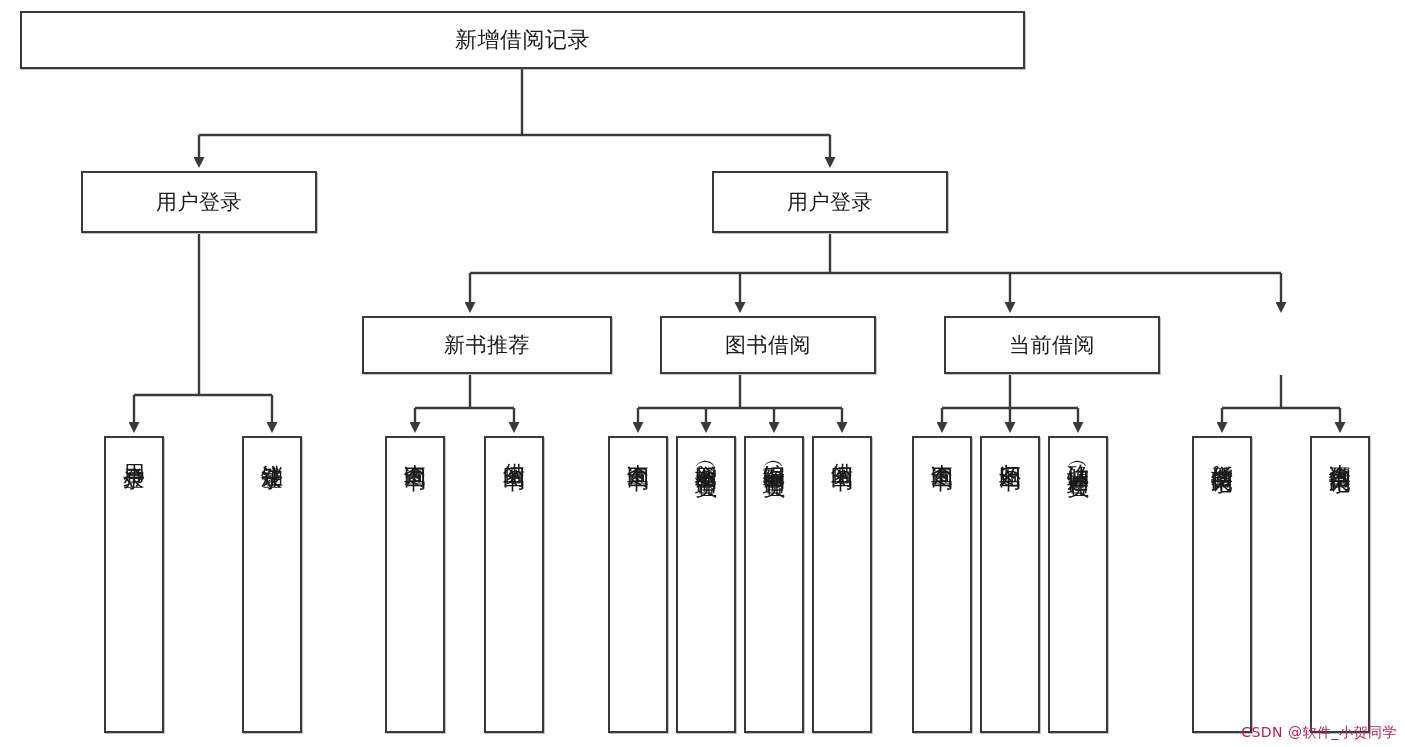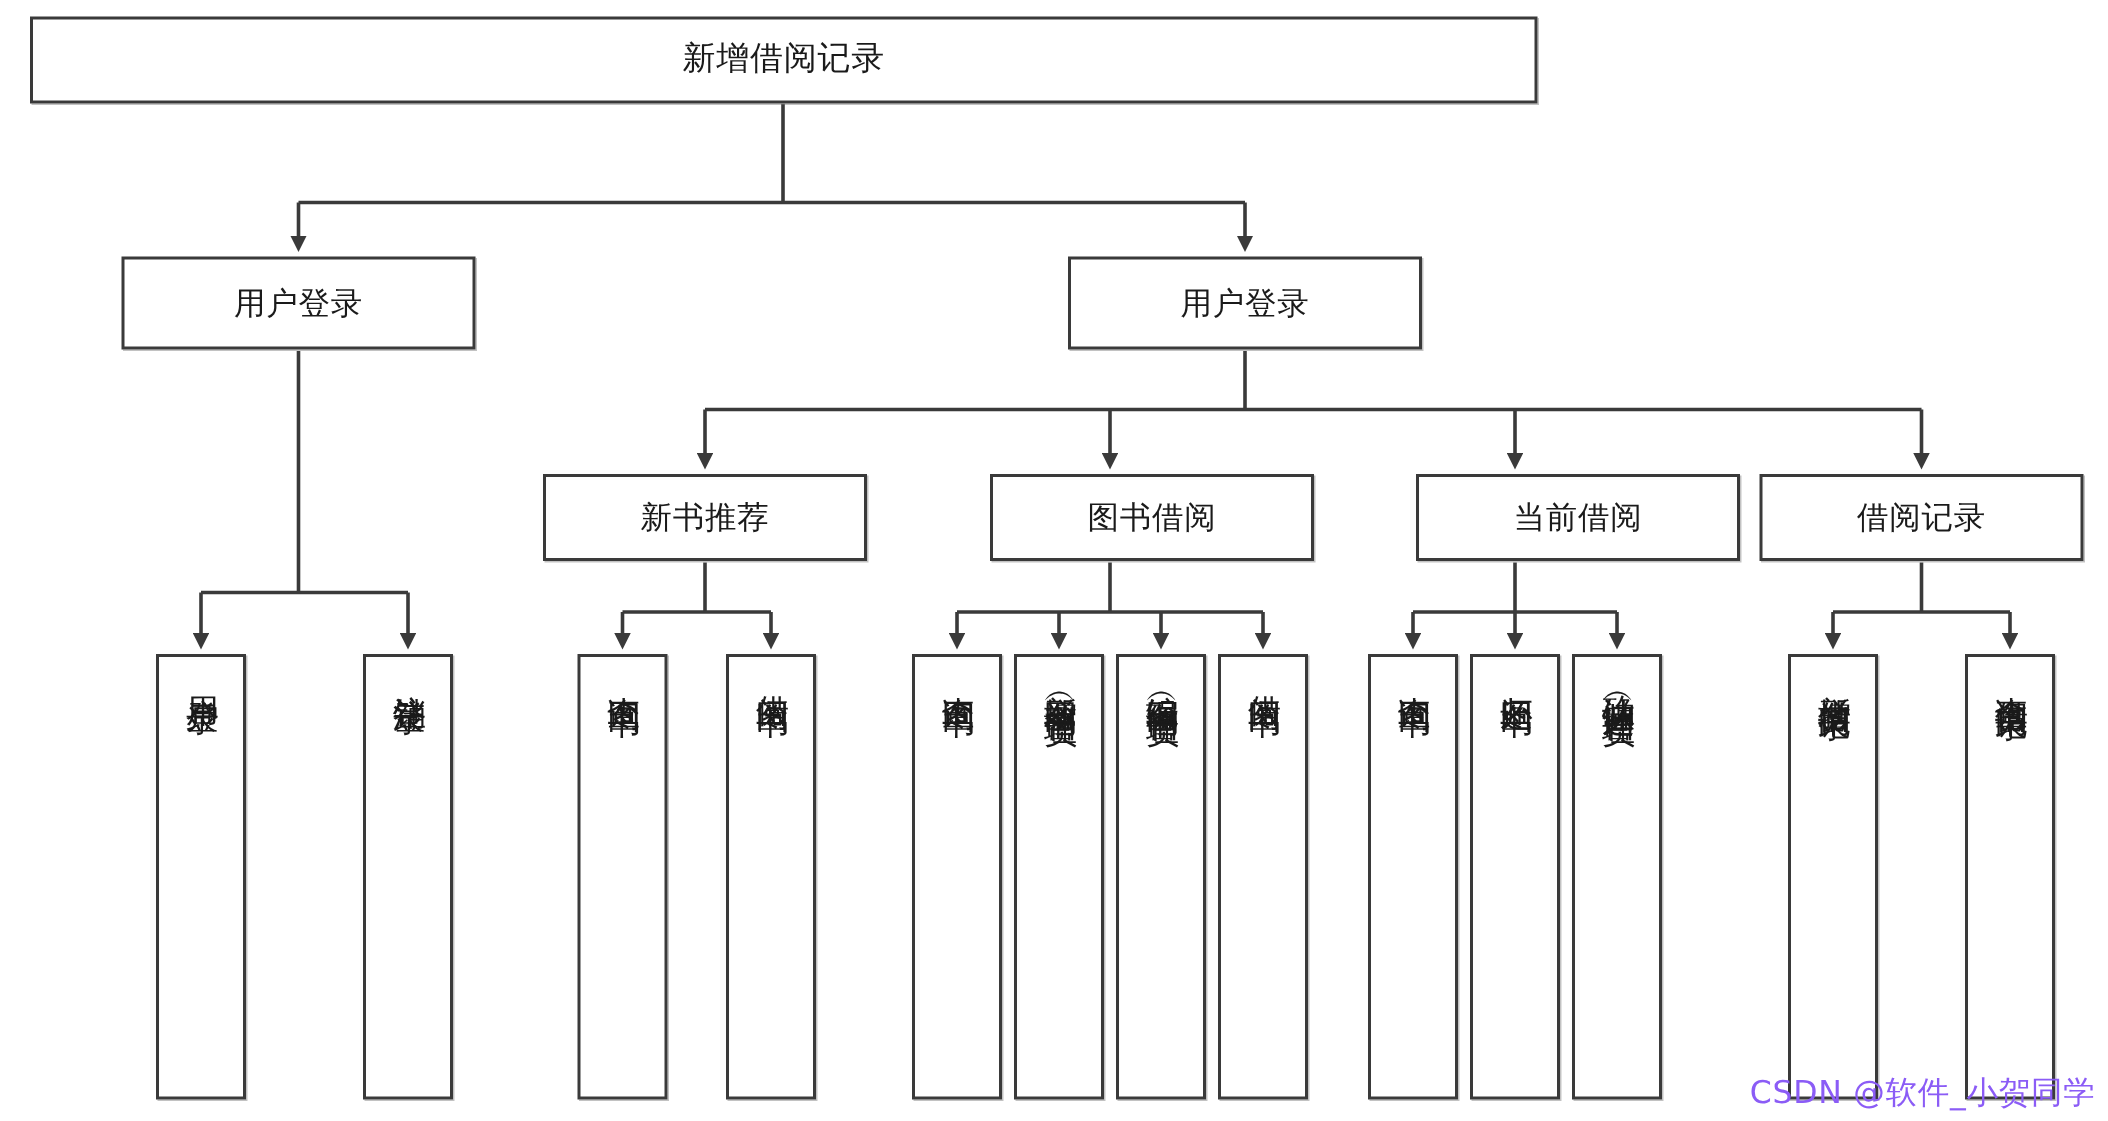--- a/index.html
+++ b/index.html
@@ -60,22 +60,22 @@
     text-orientation: upright;
     font-size: 22px;
     line-height: 1.0;
     letter-spacing: 2px;
     white-space: nowrap;
   }
   #watermark {
     position: absolute;
     right: 8px;
     bottom: 5px;
-    font-size: 21px;
-    color: #8b5cf6;
+    font-size: 14px;
+    color: #be185d;
     letter-spacing: 0.5px;
     white-space: nowrap;
     text-align: right;
   }
 </style>
 </head>
 <body>
 
 <div id="canvas">
 
@@ -133,32 +133,29 @@
     <span class="label">新增借阅记录</span>
   </div>
 
   <div class="node h" style="left:81px; top:171px; width:236px; height:62px;">
     <span class="label">用户登录</span>
   </div>
   <div class="node h" style="left:712px; top:171px; width:236px; height:62px;">
     <span class="label">用户登录</span>
   </div>
 
-  <div class="node h" style="left:362px; top:316px; width:216px; height:58px;">
+  <div class="node h" style="left:362px; top:316px; width:250px; height:58px;">
     <span class="label">新书推荐</span>
   </div>
   <div class="node h" style="left:632px; top:316px; width:216px; height:58px;margin-left:28px;">
     <span class="label">图书借阅</span>
   </div>
   <div class="node h" style="left:944px; top:316px; width:216px; height:58px;">
     <span class="label">当前借阅</span>
   </div>
-  <div class="node h" style="left:1173px; top:316px; width:216px; height:58px;">
-    <span class="label">借阅记录</span>
-  </div>
 
   <div class="node v" style="left:104px; top:436px; width:60px; height:297px;">
     <span class="label">用户登录</span>
   </div>
   <div class="node v" style="left:242px; top:436px; width:60px; height:297px;">
     <span class="label">注销登录</span>
   </div>
 
   <div class="node v" style="left:385px; top:436px; width:60px; height:297px;">
     <span class="label">查询图书</span>

